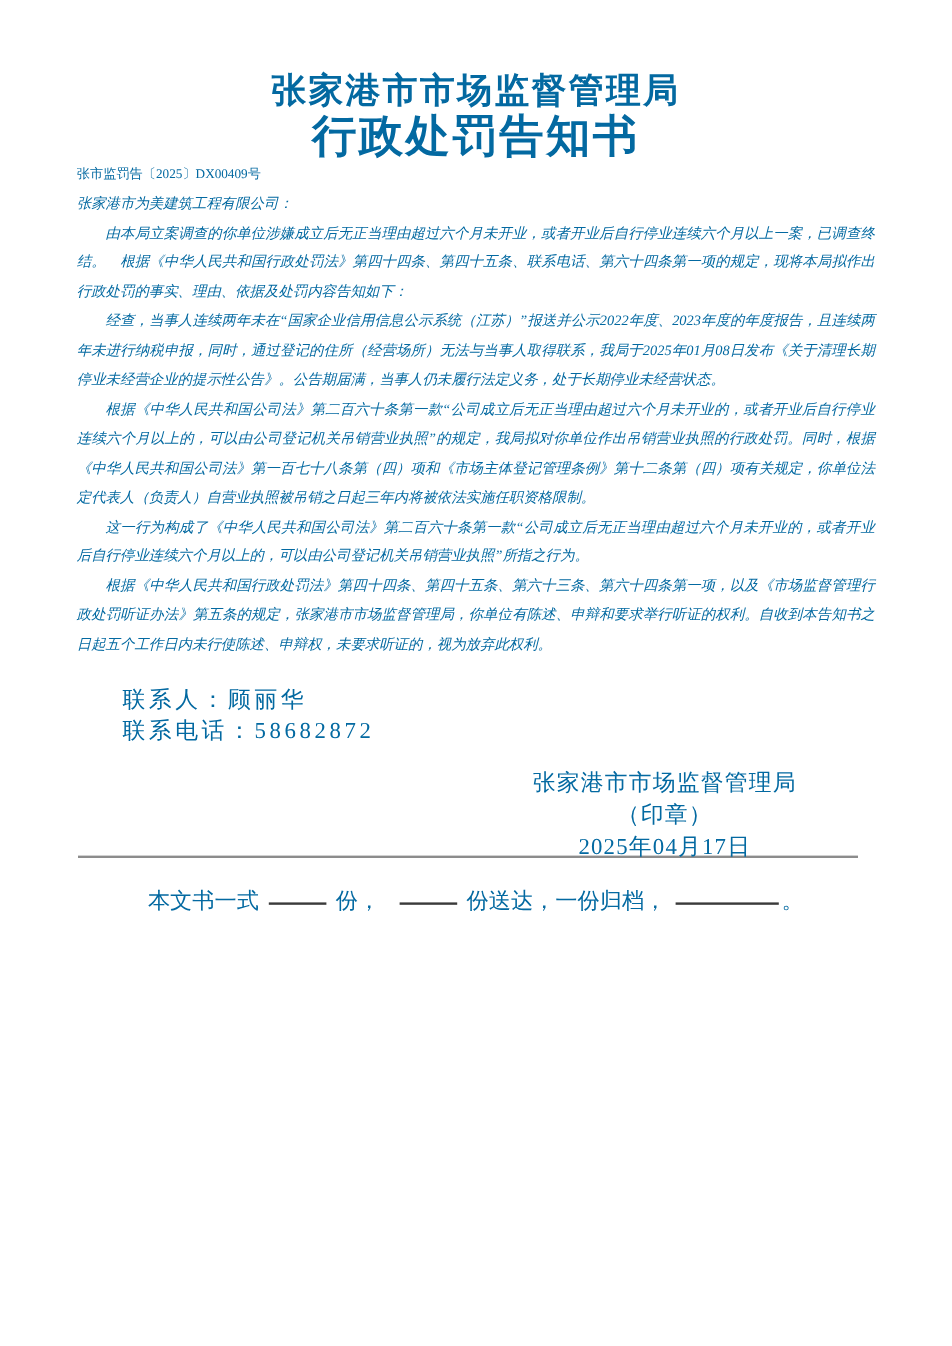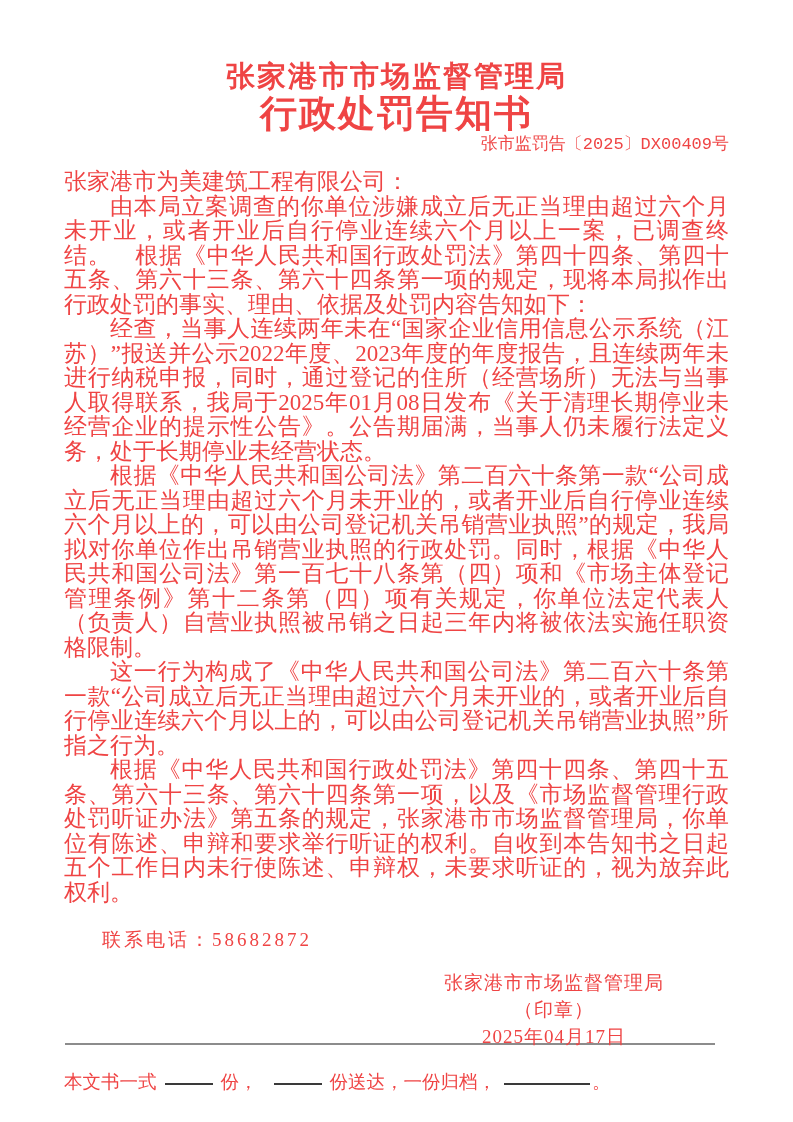--- a/index.html
+++ b/index.html
@@ -7,21 +7,21 @@
     padding: 0;
     background: #ffffff;
   }
   .page {
     position: relative;
     width: 793px;
     height: 1122px;
     box-sizing: border-box;
     padding: 57px 64px 0 64px;
     background: #ffffff;
-    color: #ef4444;
+    color: #0369a1;
     font-family: "Liberation Serif", "DejaVu Serif", serif;
     overflow: hidden;
   }
   .agency-title {
     margin: 0;
     font-family: "Liberation Sans", "DejaVu Sans", sans-serif;
     font-weight: bold;
     font-size: 29px;
     line-height: 38px;
     letter-spacing: 2px;
@@ -31,31 +31,31 @@
     margin: 0;
     font-family: "Liberation Sans", "DejaVu Sans", sans-serif;
     font-weight: bold;
     font-size: 37px;
     line-height: 37px;
     letter-spacing: 2px;
     text-align: center;
   }
   .doc-number {
     margin-top: 2px;
-    font-size: 17px;
+    font-size: 11px;
     line-height: 22px;
-    text-align: right;
-    font-family: Liberation Mono, monospace;
+    text-align: left;
   }
   .body-text {
-    margin-top: 14px;
-    font-size: 23px;
+    margin-top: 1px;
+    font-size: 12px;
     line-height: 24.5px;
     text-align: justify;
     text-justify: inter-ideograph;
+    font-style: italic;
   }
   .body-text p { margin: 0; }
   .para { text-indent: 2em; }
   .contact {
     margin-top: 22px;
     font-size: 19px;
     line-height: 26px;
     letter-spacing: 3px;
   }
   .contact-line { padding-left: 38px; }
@@ -68,20 +68,21 @@
     letter-spacing: 1px;
   }
   .divider {
     border: none;
     border-top: 2px solid #8c8c8c;
     width: 650px;
     margin: -7px 0 0 1px;
   }
   .footer {
     margin-top: 24px;
+    text-align: center;
     font-size: 18.5px;
     line-height: 26px;
   }
   .blank {
     display: inline-block;
     vertical-align: middle;
     height: 0;
     border-top: 2px solid #3a3a3a;
     margin: 0 8px;
   }
@@ -95,28 +96,29 @@
 <div class="page">
 
   <h1 class="agency-title">张家港市市场监督管理局</h1>
 
   <h2 class="doc-title">行政处罚告知书</h2>
 
   <div class="doc-number">张市监罚告〔2025〕DX00409号</div>
 
   <div class="body-text">
     <p>张家港市为美建筑工程有限公司：</p>
-    <p class="para">由本局立案调查的你单位涉嫌成立后无正当理由超过六个月未开业，或者开业后自行停业连续六个月以上一案，已调查终结。　根据《中华人民共和国行政处罚法》第四十四条、第四十五条、第六十三条、第六十四条第一项的规定，现将本局拟作出行政处罚的事实、理由、依据及处罚内容告知如下：</p>
+    <p class="para">由本局立案调查的你单位涉嫌成立后无正当理由超过六个月未开业，或者开业后自行停业连续六个月以上一案，已调查终结。　根据《中华人民共和国行政处罚法》第四十四条、第四十五条、联系电话、第六十四条第一项的规定，现将本局拟作出行政处罚的事实、理由、依据及处罚内容告知如下：</p>
     <p class="para">经查，当事人连续两年未在“国家企业信用信息公示系统（江苏）”报送并公示2022年度、2023年度的年度报告，且连续两年未进行纳税申报，同时，通过登记的住所（经营场所）无法与当事人取得联系，我局于2025年01月08日发布《关于清理长期停业未经营企业的提示性公告》。公告期届满，当事人仍未履行法定义务，处于长期停业未经营状态。</p>
     <p class="para">根据《中华人民共和国公司法》第二百六十条第一款“公司成立后无正当理由超过六个月未开业的，或者开业后自行停业连续六个月以上的，可以由公司登记机关吊销营业执照”的规定，我局拟对你单位作出吊销营业执照的行政处罚。同时，根据《中华人民共和国公司法》第一百七十八条第（四）项和《市场主体登记管理条例》第十二条第（四）项有关规定，你单位法定代表人（负责人）自营业执照被吊销之日起三年内将被依法实施任职资格限制。</p>
     <p class="para">这一行为构成了《中华人民共和国公司法》第二百六十条第一款“公司成立后无正当理由超过六个月未开业的，或者开业后自行停业连续六个月以上的，可以由公司登记机关吊销营业执照”所指之行为。</p>
     <p class="para">根据《中华人民共和国行政处罚法》第四十四条、第四十五条、第六十三条、第六十四条第一项，以及《市场监督管理行政处罚听证办法》第五条的规定，张家港市市场监督管理局，你单位有陈述、申辩和要求举行听证的权利。自收到本告知书之日起五个工作日内未行使陈述、申辩权，未要求听证的，视为放弃此权利。</p>
   </div>
 
   <div class="contact">
+    <div class="contact-line">联系人：顾丽华</div>
     <div class="contact-line">联系电话：58682872</div>
   </div>
 
   <div class="signature">
     <div>张家港市市场监督管理局</div>
     <div>（印章）</div>
     <div>2025年04月17日</div>
   </div>
 
   <hr class="divider">

